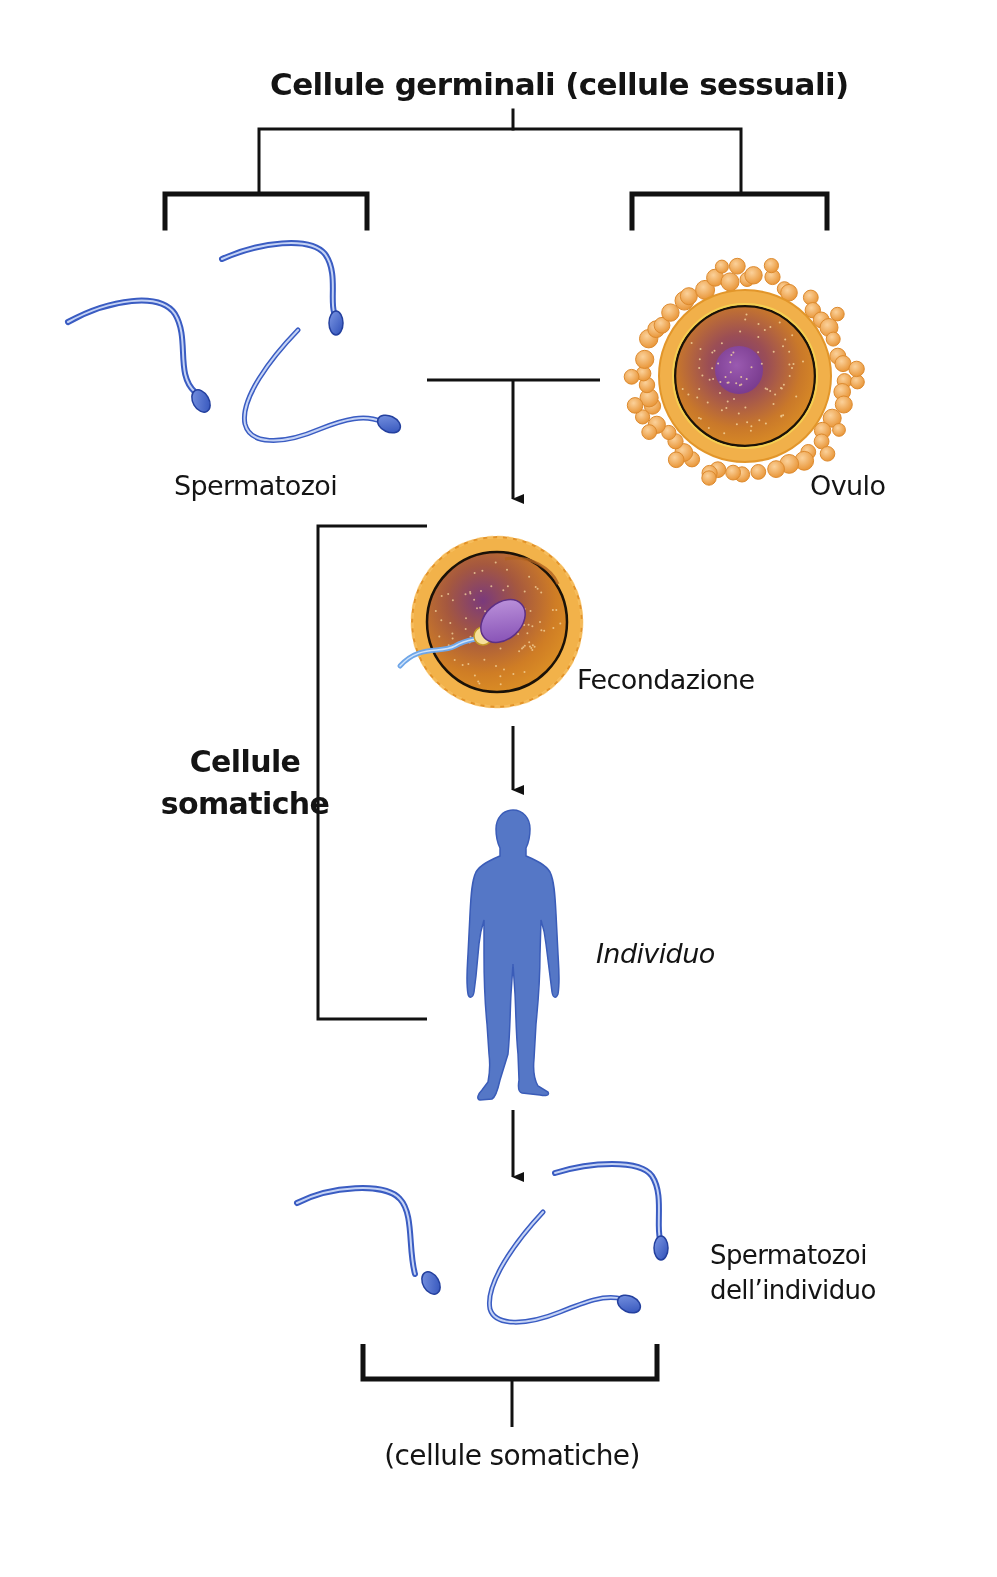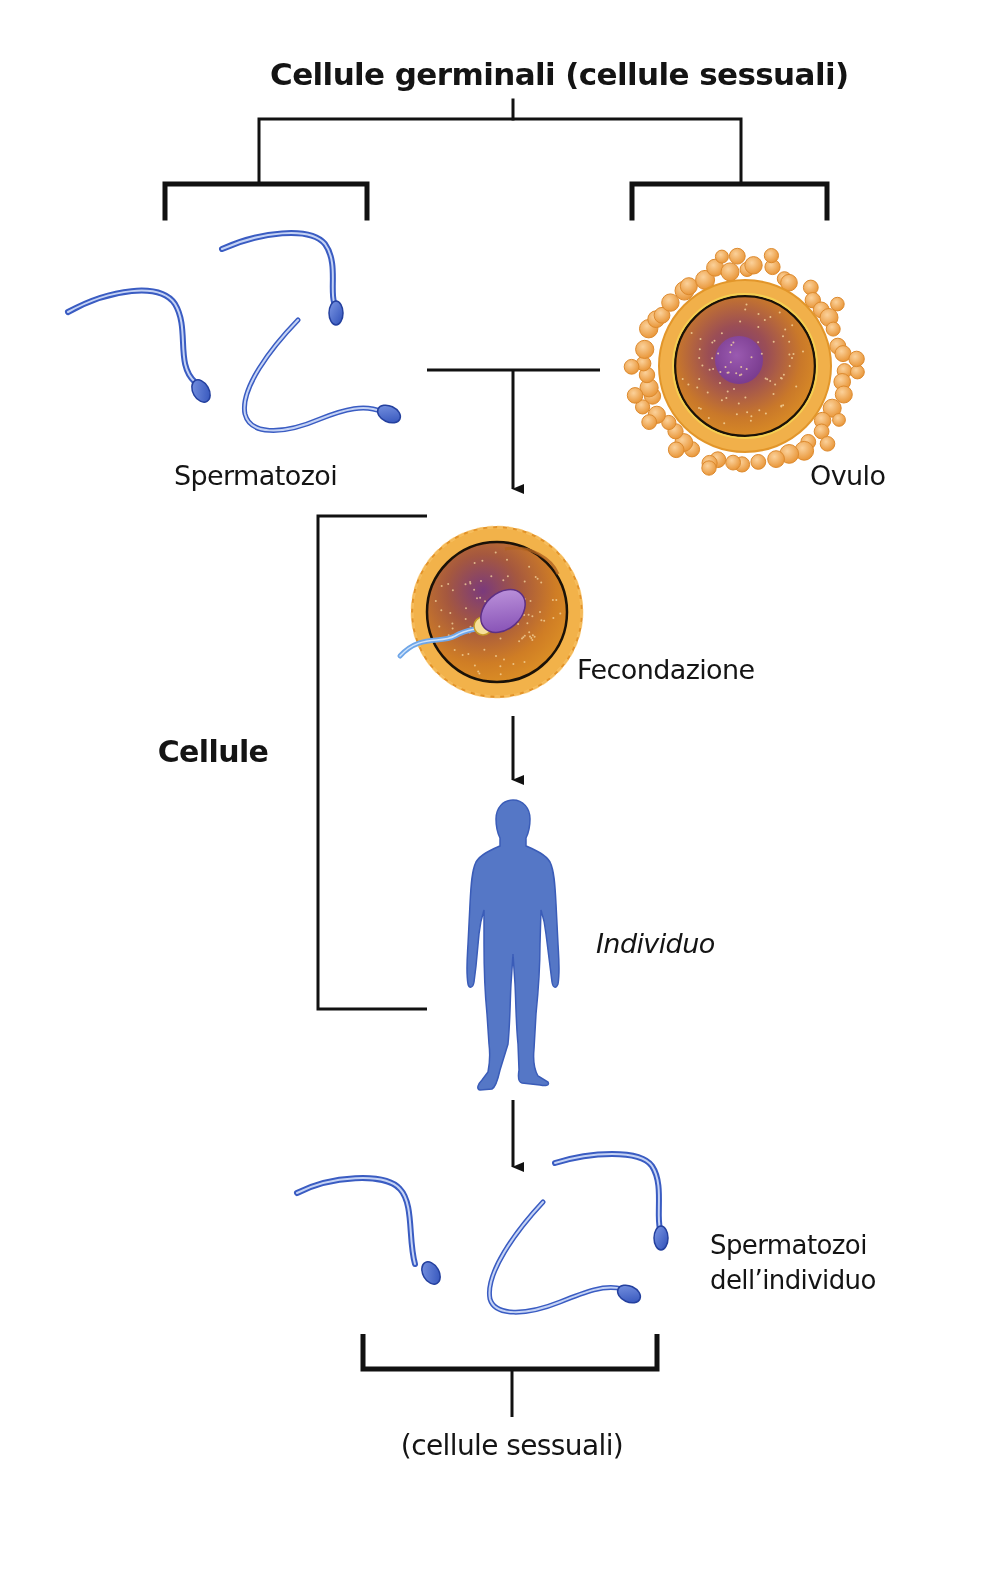--- a/index.html
+++ b/index.html
@@ -1,21 +1,21 @@
 <!DOCTYPE html>
 <html><head>
 <meta charset="utf-8">
 <style>
   html, body { margin: 0; padding: 0; background: #ffffff; }
   body { width: 997px; height: 1577px; position: relative; overflow: hidden;
          font-family: "DejaVu Sans", "Liberation Sans", sans-serif; color: #111; }
-  #stage { position: absolute; left: 0; top: 4px; width: 997px; height: 1219px; }
+  #stage { position: absolute; left: 0; top: 14px; width: 997px; height: 1219px; }
   .lbl { position: absolute; white-space: nowrap; color: #141414; }
   .t-title { font-size: 31px; font-weight: bold; letter-spacing: -0.6px; }
-  .t-big { font-size: 30px; font-weight: bold; letter-spacing: -0.6px; text-align: center; line-height: 42px; }
+  .t-big { font-size: 30px; font-weight: bold; letter-spacing: -0.6px; text-align: center; line-height: 42px; margin-left: 32px; }
   .t-normal { font-size: 27px; letter-spacing: -0.6px; }
   .t-small { font-size: 26px; letter-spacing: -0.6px; line-height: 35px; }
   .t-sub { font-size: 28px; letter-spacing: -0.6px; }
 </style>
 </head>
 <body>
 
 <div id="stage">
 
   <svg width="997" height="1577" style="position:absolute;left:0;top:0;">
@@ -377,25 +377,26 @@
   <div class="lbl t-title" style="left:270px; top:52px;">Cellule germinali (cellule sessuali)</div>
 
   <div class="lbl t-normal" style="left:174px; top:456px;">Spermatozoi</div>
 
   <div class="lbl t-normal" style="left:810px; top:456px;">Ovulo</div>
 
   <div class="lbl t-normal" style="left:577px; top:650px;">Fecondazione</div>
 
   <div class="lbl t-big" style="left:128px; top:727px; width:170px;">
     <div>Cellule</div>
+    <div>somatiche</div>
   </div>
 
   <div class="lbl t-normal" style="left:596px; top:924px;font-style:italic;">Individuo</div>
 
   <div class="lbl t-small" style="left:710px; top:1224px;">
     <div>Spermatozoi</div>
     <div>dell’individuo</div>
   </div>
 
   <div class="lbl" style="left:312px; top:1424px; width:400px; text-align:center;">
-    <div class="t-sub" style="line-height:36px;">(cellule sessuali)</div>
+    <div class="t-sub" style="line-height:36px;">(cellule somatiche)</div>
   </div>
 </div>
 
 </body></html>

